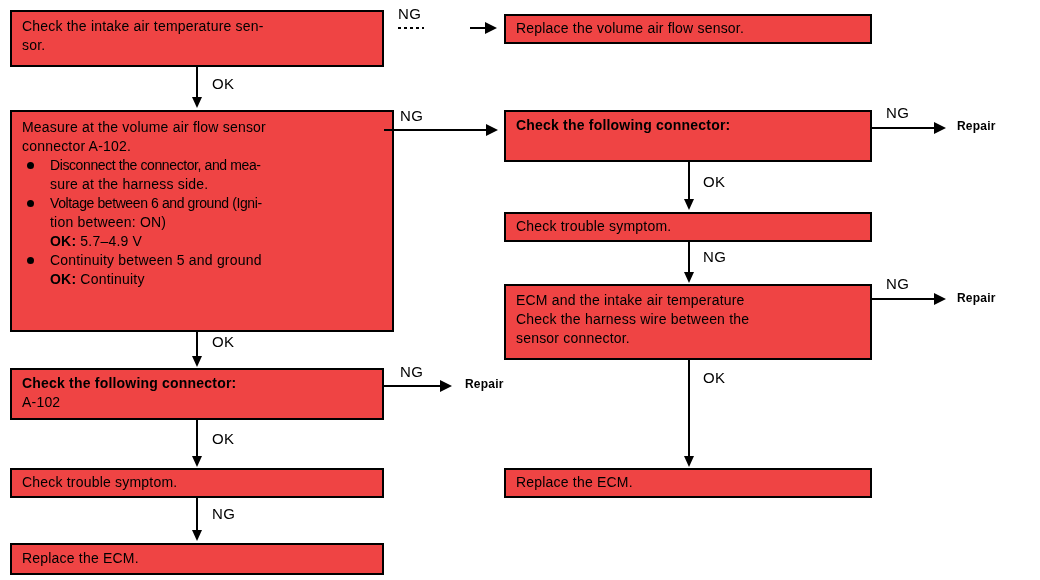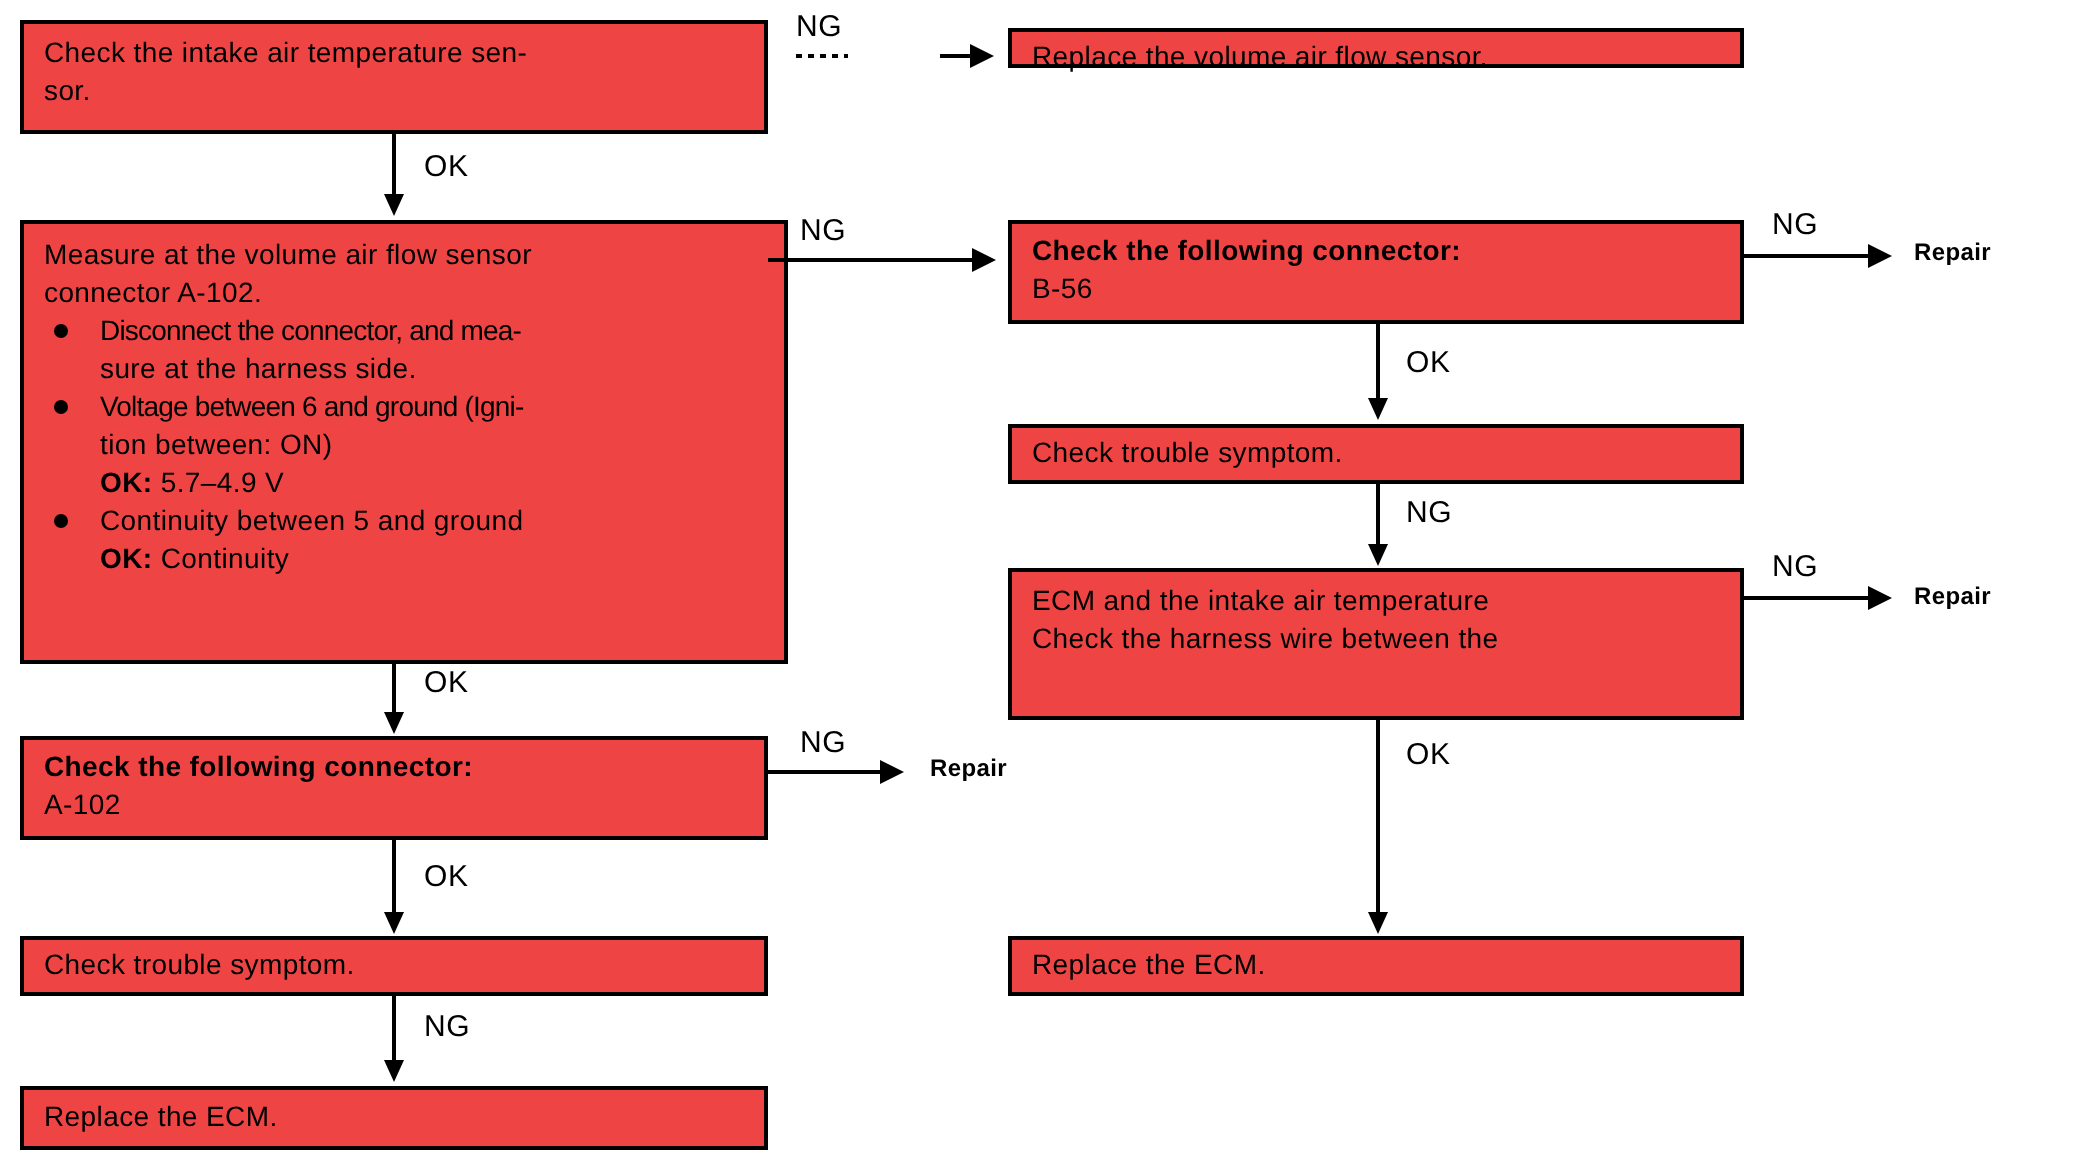--- a/index.html
+++ b/index.html
@@ -77,21 +77,21 @@
   <div class="box" style="left:10px;top:10px;width:374px;height:57px;">
     <span class="ln">Check the intake air temperature sen-</span>
     <span class="ln">sor.</span>
   </div>
 
   <div class="elbl" style="left:398px;top:6px;">NG</div>
   <div class="hline" style="left:398px;top:27px;width:26px;background:repeating-linear-gradient(90deg,#000 0 3px,transparent 3px 6px);"></div>
   <div class="hline" style="left:470px;top:27px;width:16px;"></div>
   <div class="arrow-r" style="left:485px;top:22px;"></div>
 
-  <div class="box" style="left:504px;top:14px;width:368px;height:20px;padding-top:3px;">
+  <div class="box" style="left:504px;top:14px;width:368px;height:30px;padding-top:3px;">
     <span class="ln">Replace the volume air flow sensor.</span>
   </div>
 
   <div class="vline" style="left:196px;top:67px;height:32px;"></div>
   <div class="arrow-d" style="left:192px;top:97px;"></div>
   <div class="elbl" style="left:212px;top:76px;">OK</div>
 
   <div class="box" style="left:10px;top:110px;width:384px;height:222px;padding-top:6px;">
     <span class="ln">Measure at the volume air flow sensor</span>
     <span class="ln">connector A-102.</span>
@@ -114,21 +114,20 @@
       </li>
     </ul>
   </div>
 
   <div class="elbl" style="left:400px;top:108px;">NG</div>
   <div class="hline" style="left:384px;top:129px;width:102px;"></div>
   <div class="arrow-r" style="left:486px;top:124px;"></div>
 
   <div class="box" style="left:504px;top:110px;width:368px;height:52px;padding-top:4px;">
     <span class="ln bold">Check the following connector:</span>
-    <span class="ln">B-56</span>
   </div>
 
   <div class="elbl" style="left:886px;top:105px;">NG</div>
   <div class="hline" style="left:872px;top:127px;width:62px;"></div>
   <div class="arrow-r" style="left:934px;top:122px;"></div>
   <div class="term" style="left:957px;top:119px;">Repair</div>
 
   <div class="vline" style="left:688px;top:162px;height:38px;"></div>
   <div class="arrow-d" style="left:684px;top:199px;"></div>
   <div class="elbl" style="left:703px;top:174px;">OK</div>
@@ -137,20 +136,21 @@
     <span class="ln">Check trouble symptom.</span>
   </div>
 
   <div class="vline" style="left:688px;top:242px;height:32px;"></div>
   <div class="arrow-d" style="left:684px;top:272px;"></div>
   <div class="elbl" style="left:703px;top:249px;">NG</div>
 
   <div class="box" style="left:504px;top:284px;width:368px;height:76px;padding-top:5px;">
     <span class="ln">ECM and the intake air temperature</span>
     <span class="ln">Check the harness wire between the</span>
+    <span class="ln">sensor connector.</span>
   </div>
 
   <div class="elbl" style="left:886px;top:276px;">NG</div>
   <div class="hline" style="left:872px;top:298px;width:62px;"></div>
   <div class="arrow-r" style="left:934px;top:293px;"></div>
   <div class="term" style="left:957px;top:291px;">Repair</div>
 
   <div class="vline" style="left:688px;top:360px;height:98px;"></div>
   <div class="arrow-d" style="left:684px;top:456px;"></div>
   <div class="elbl" style="left:703px;top:370px;">OK</div>

